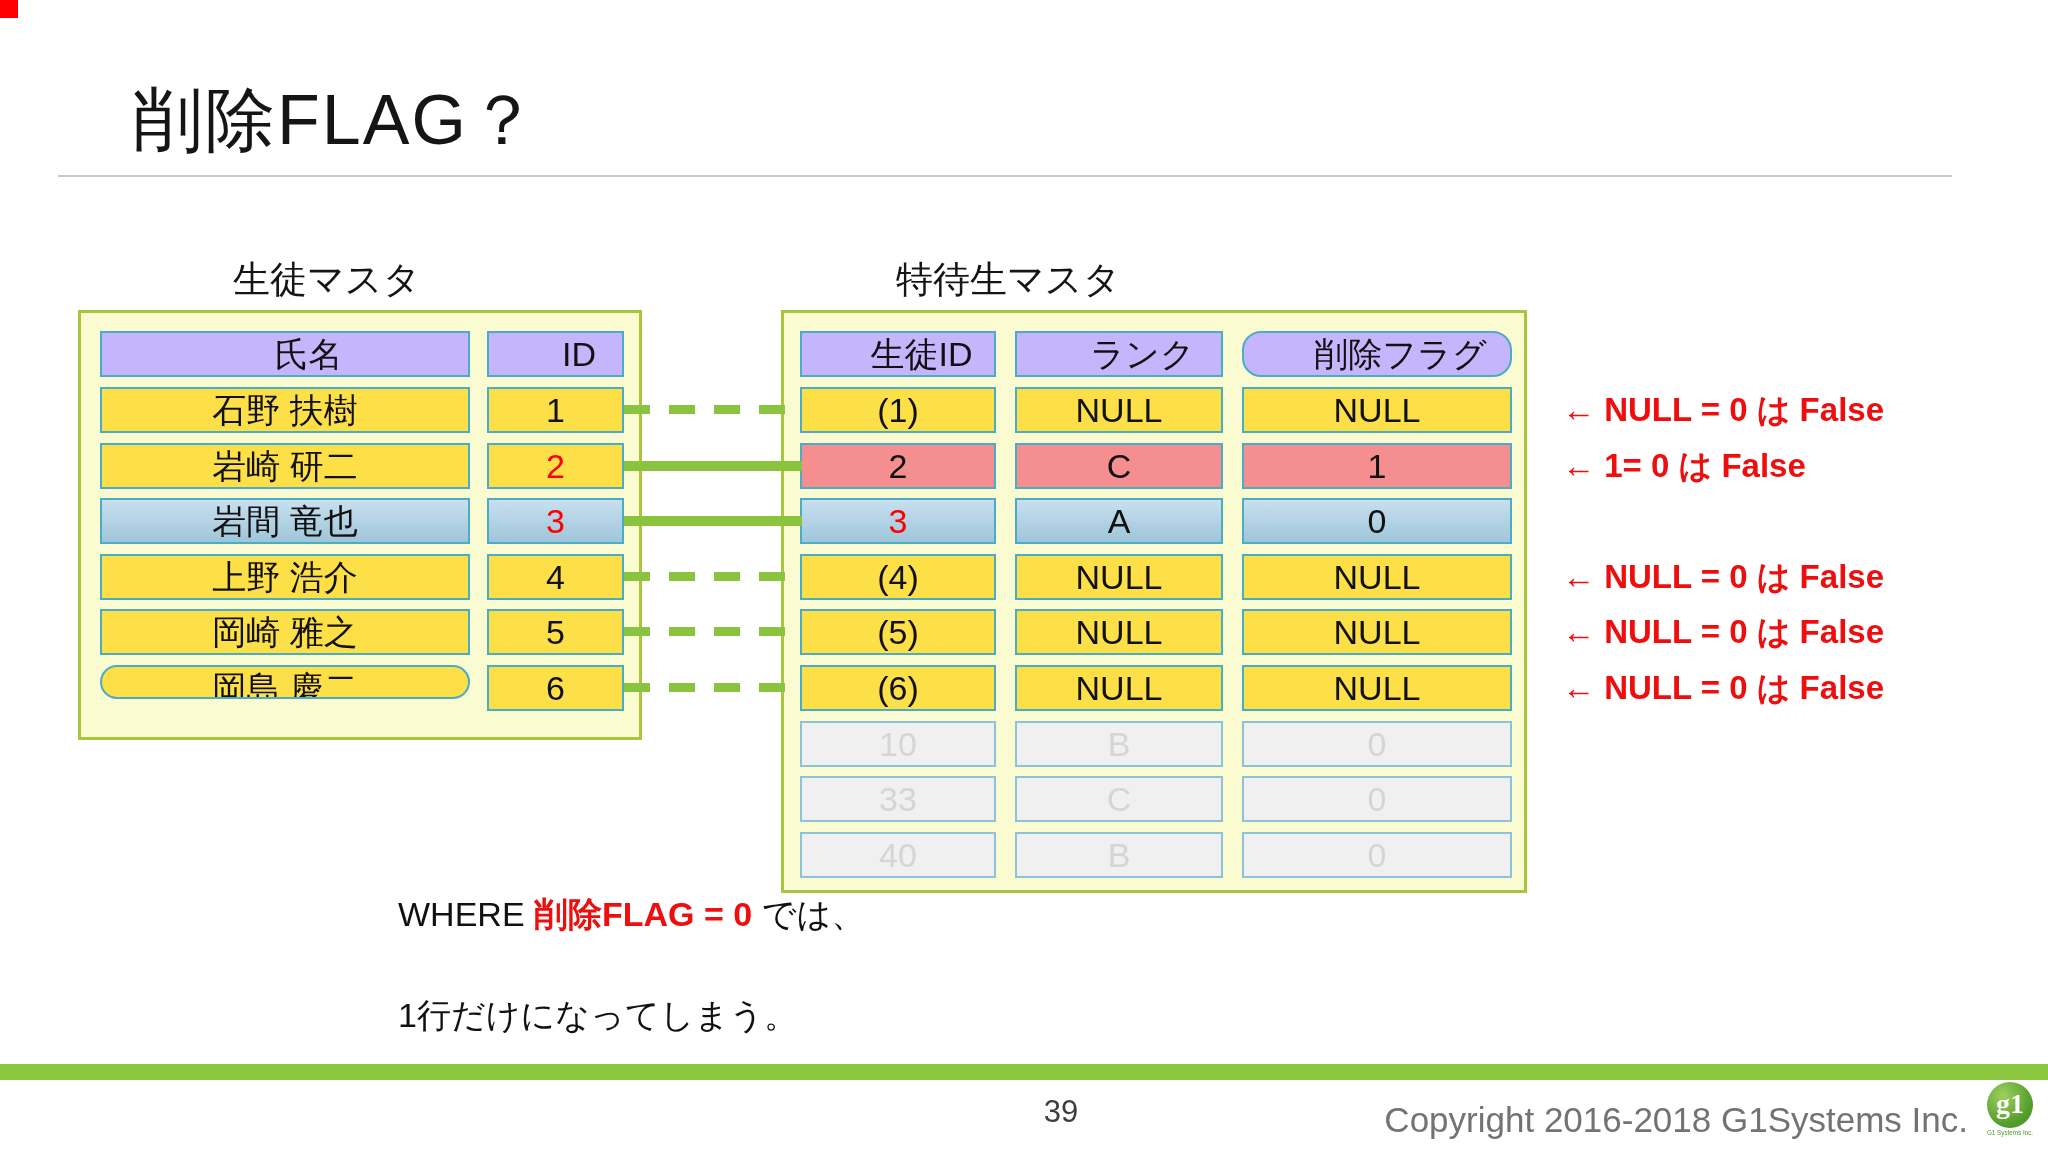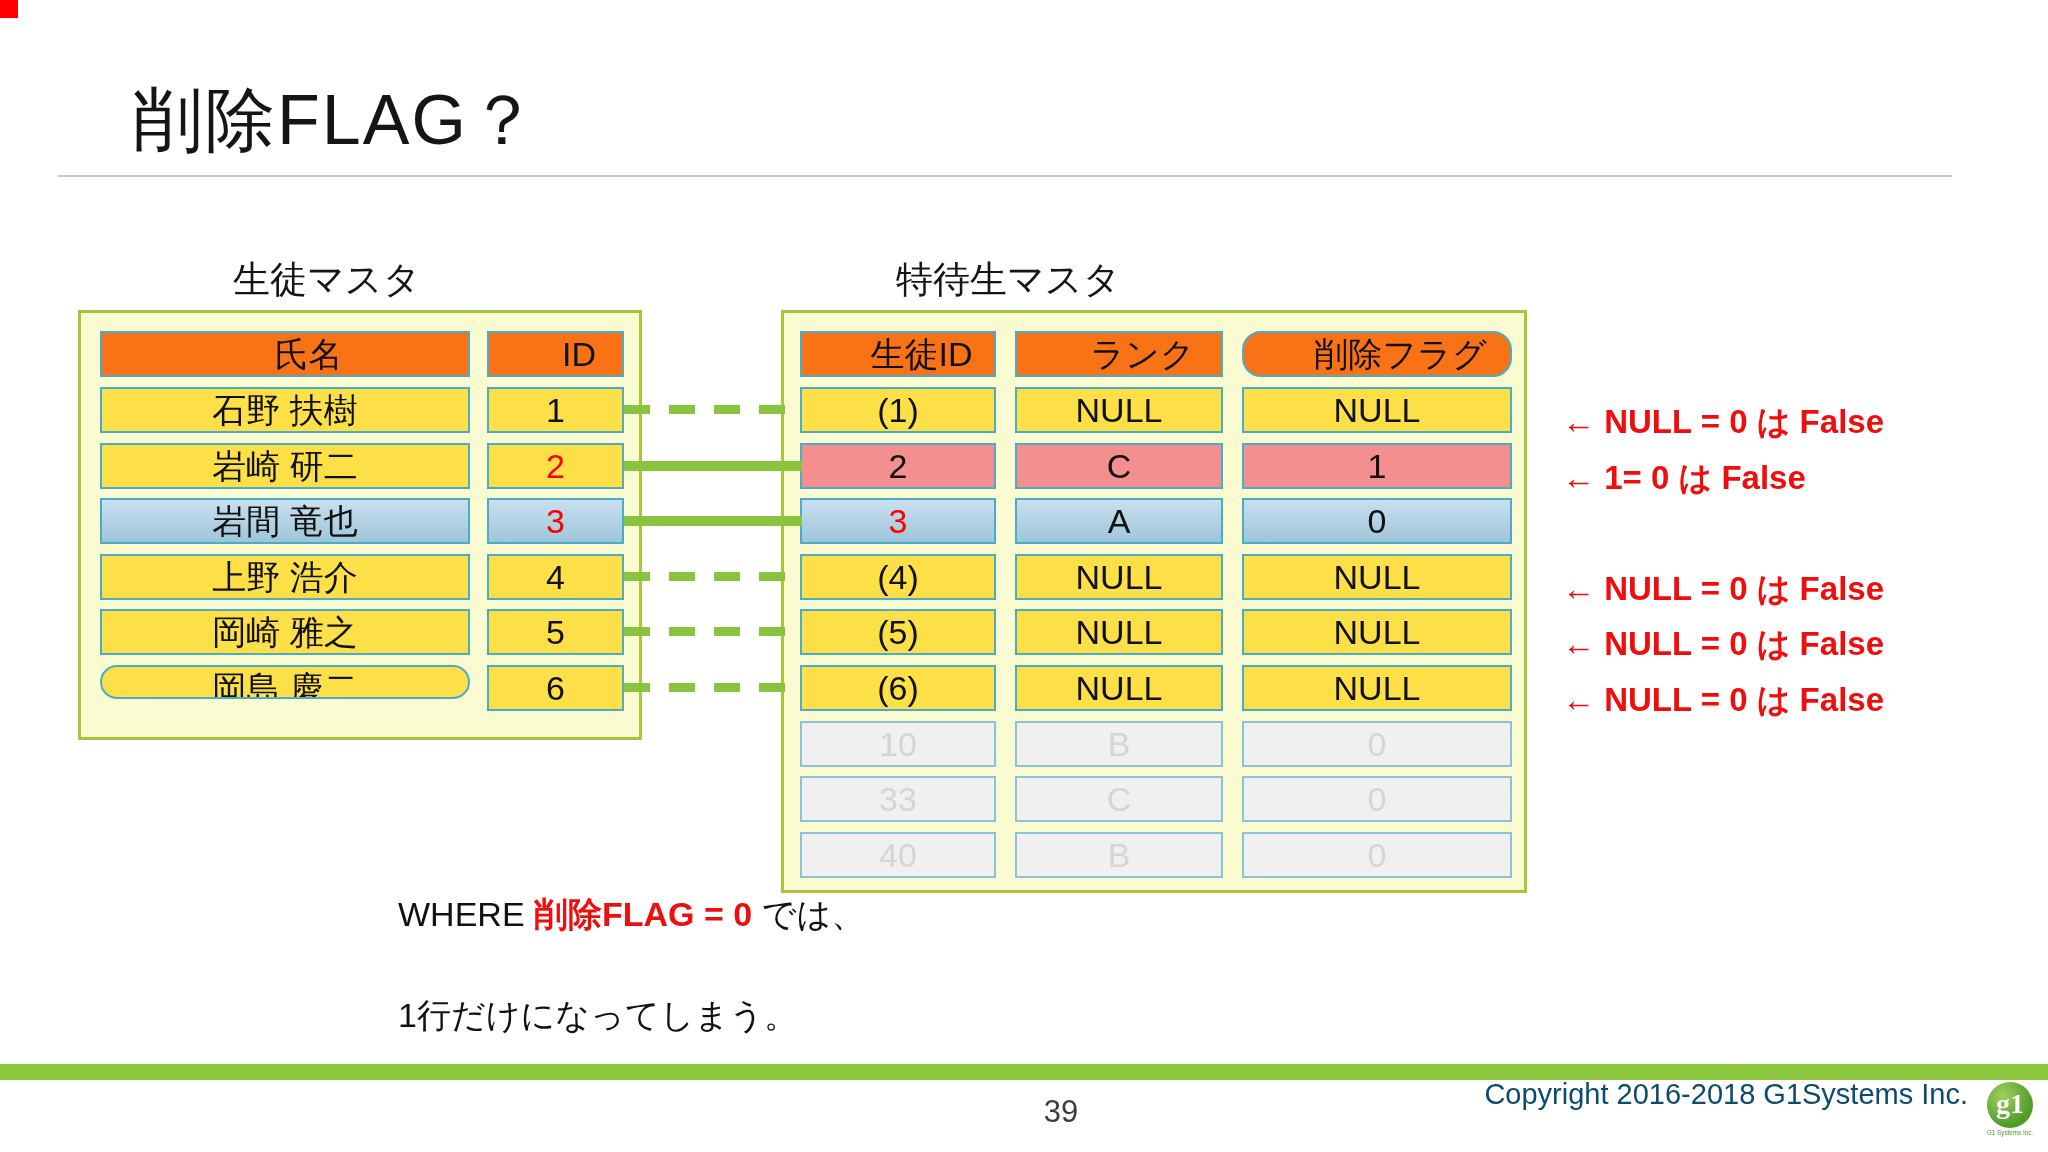--- a/index.html
+++ b/index.html
@@ -8,42 +8,42 @@
 
   .corner{position:absolute;left:0;top:0;width:18px;height:18px;background:#fe0000;}
   .title{position:absolute;left:133px;top:74px;font-size:70px;color:#151515;letter-spacing:2px;white-space:nowrap;}
   .rule{position:absolute;left:58px;top:175px;width:1894px;height:2px;background:#c9c9c9;}
 
   .tbl-label{position:absolute;font-size:37px;color:#151515;white-space:nowrap;}
   .tbl-box{position:absolute;background:#fbfbd2;border:3px solid #a6c63c;box-sizing:border-box;}
 
   .cell{position:absolute;box-sizing:border-box;border:2px solid #4bacc6;background:#ffffff;
         text-align:center;font-size:34px;color:#111;white-space:nowrap;overflow:hidden;}
-  .hdr{background:#f97316;padding-left:47px;}
+  .hdr{background:#c4b5fd;padding-left:47px;}
   .yellow{background:#fde047;}
   .pink{background:#f58f8f;}
   .blue{background:linear-gradient(180deg,#c8e0ef 0%,#9fc5da 100%);}
   .ghost{background:#f0f0f0;color:#d5d5d5;border-color:#8cc3d8;}
   .red-text{color:#ff0000;}
 
   .connector{position:absolute;left:624px;width:178px;}
   .connector.solid{height:10px;background:#8ac43e;}
   .connector.dashed{height:9px;background:repeating-linear-gradient(90deg,#8ac43e 0 26px,rgba(0,0,0,0) 26px 45px);}
 
   .annotation{position:absolute;left:1562px;height:50px;line-height:50px;font-size:33px;
-              font-weight:bold;color:#ee0e0e;white-space:nowrap;margin-top:12px;}
+              font-weight:bold;color:#ee0e0e;white-space:nowrap;}
 
   .bt-line{position:absolute;left:398px;height:50px;line-height:50px;font-size:34px;color:#111;white-space:nowrap;}
   .bt-red{color:#ee0e0e;font-weight:bold;}
   .blank-box{display:inline-block;width:215px;height:46px;background:#ffff00;border:2px solid #4bacc6;
              box-sizing:border-box;vertical-align:middle;margin:0 30px 6px 6px;}
 
   .footer-bar{position:absolute;left:0;top:1064px;width:2048px;height:16px;background:#8dc63f;}
   .page-num{position:absolute;left:0;top:1094px;width:2048px;text-align:center;font-size:31px;color:#3d3d3d;padding-left:37px;}
-  .copyright{position:absolute;right:80px;top:1078px;font-size:29px;color:#0c4a6e;white-space:nowrap;}
+  .copyright{position:absolute;right:80px;top:1100px;font-size:35px;color:#737373;white-space:nowrap;}
   .logo{position:absolute;right:12px;top:1082px;width:52px;text-align:center;}
   .logo-circle{width:46px;height:46px;margin:0 auto;border-radius:50%;
                background:radial-gradient(circle at 35% 30%,#9ed060,#4f9a28 70%);
                color:#ffffff;font-size:28px;line-height:44px;font-weight:bold;font-family:"Liberation Serif","DejaVu Serif",serif;}
   .logo-caption{font-size:7px;color:#4f9a28;line-height:9px;white-space:nowrap;transform:scale(0.9);}
 </style>
 </head>
 <body>
 
 <div id="stage">

